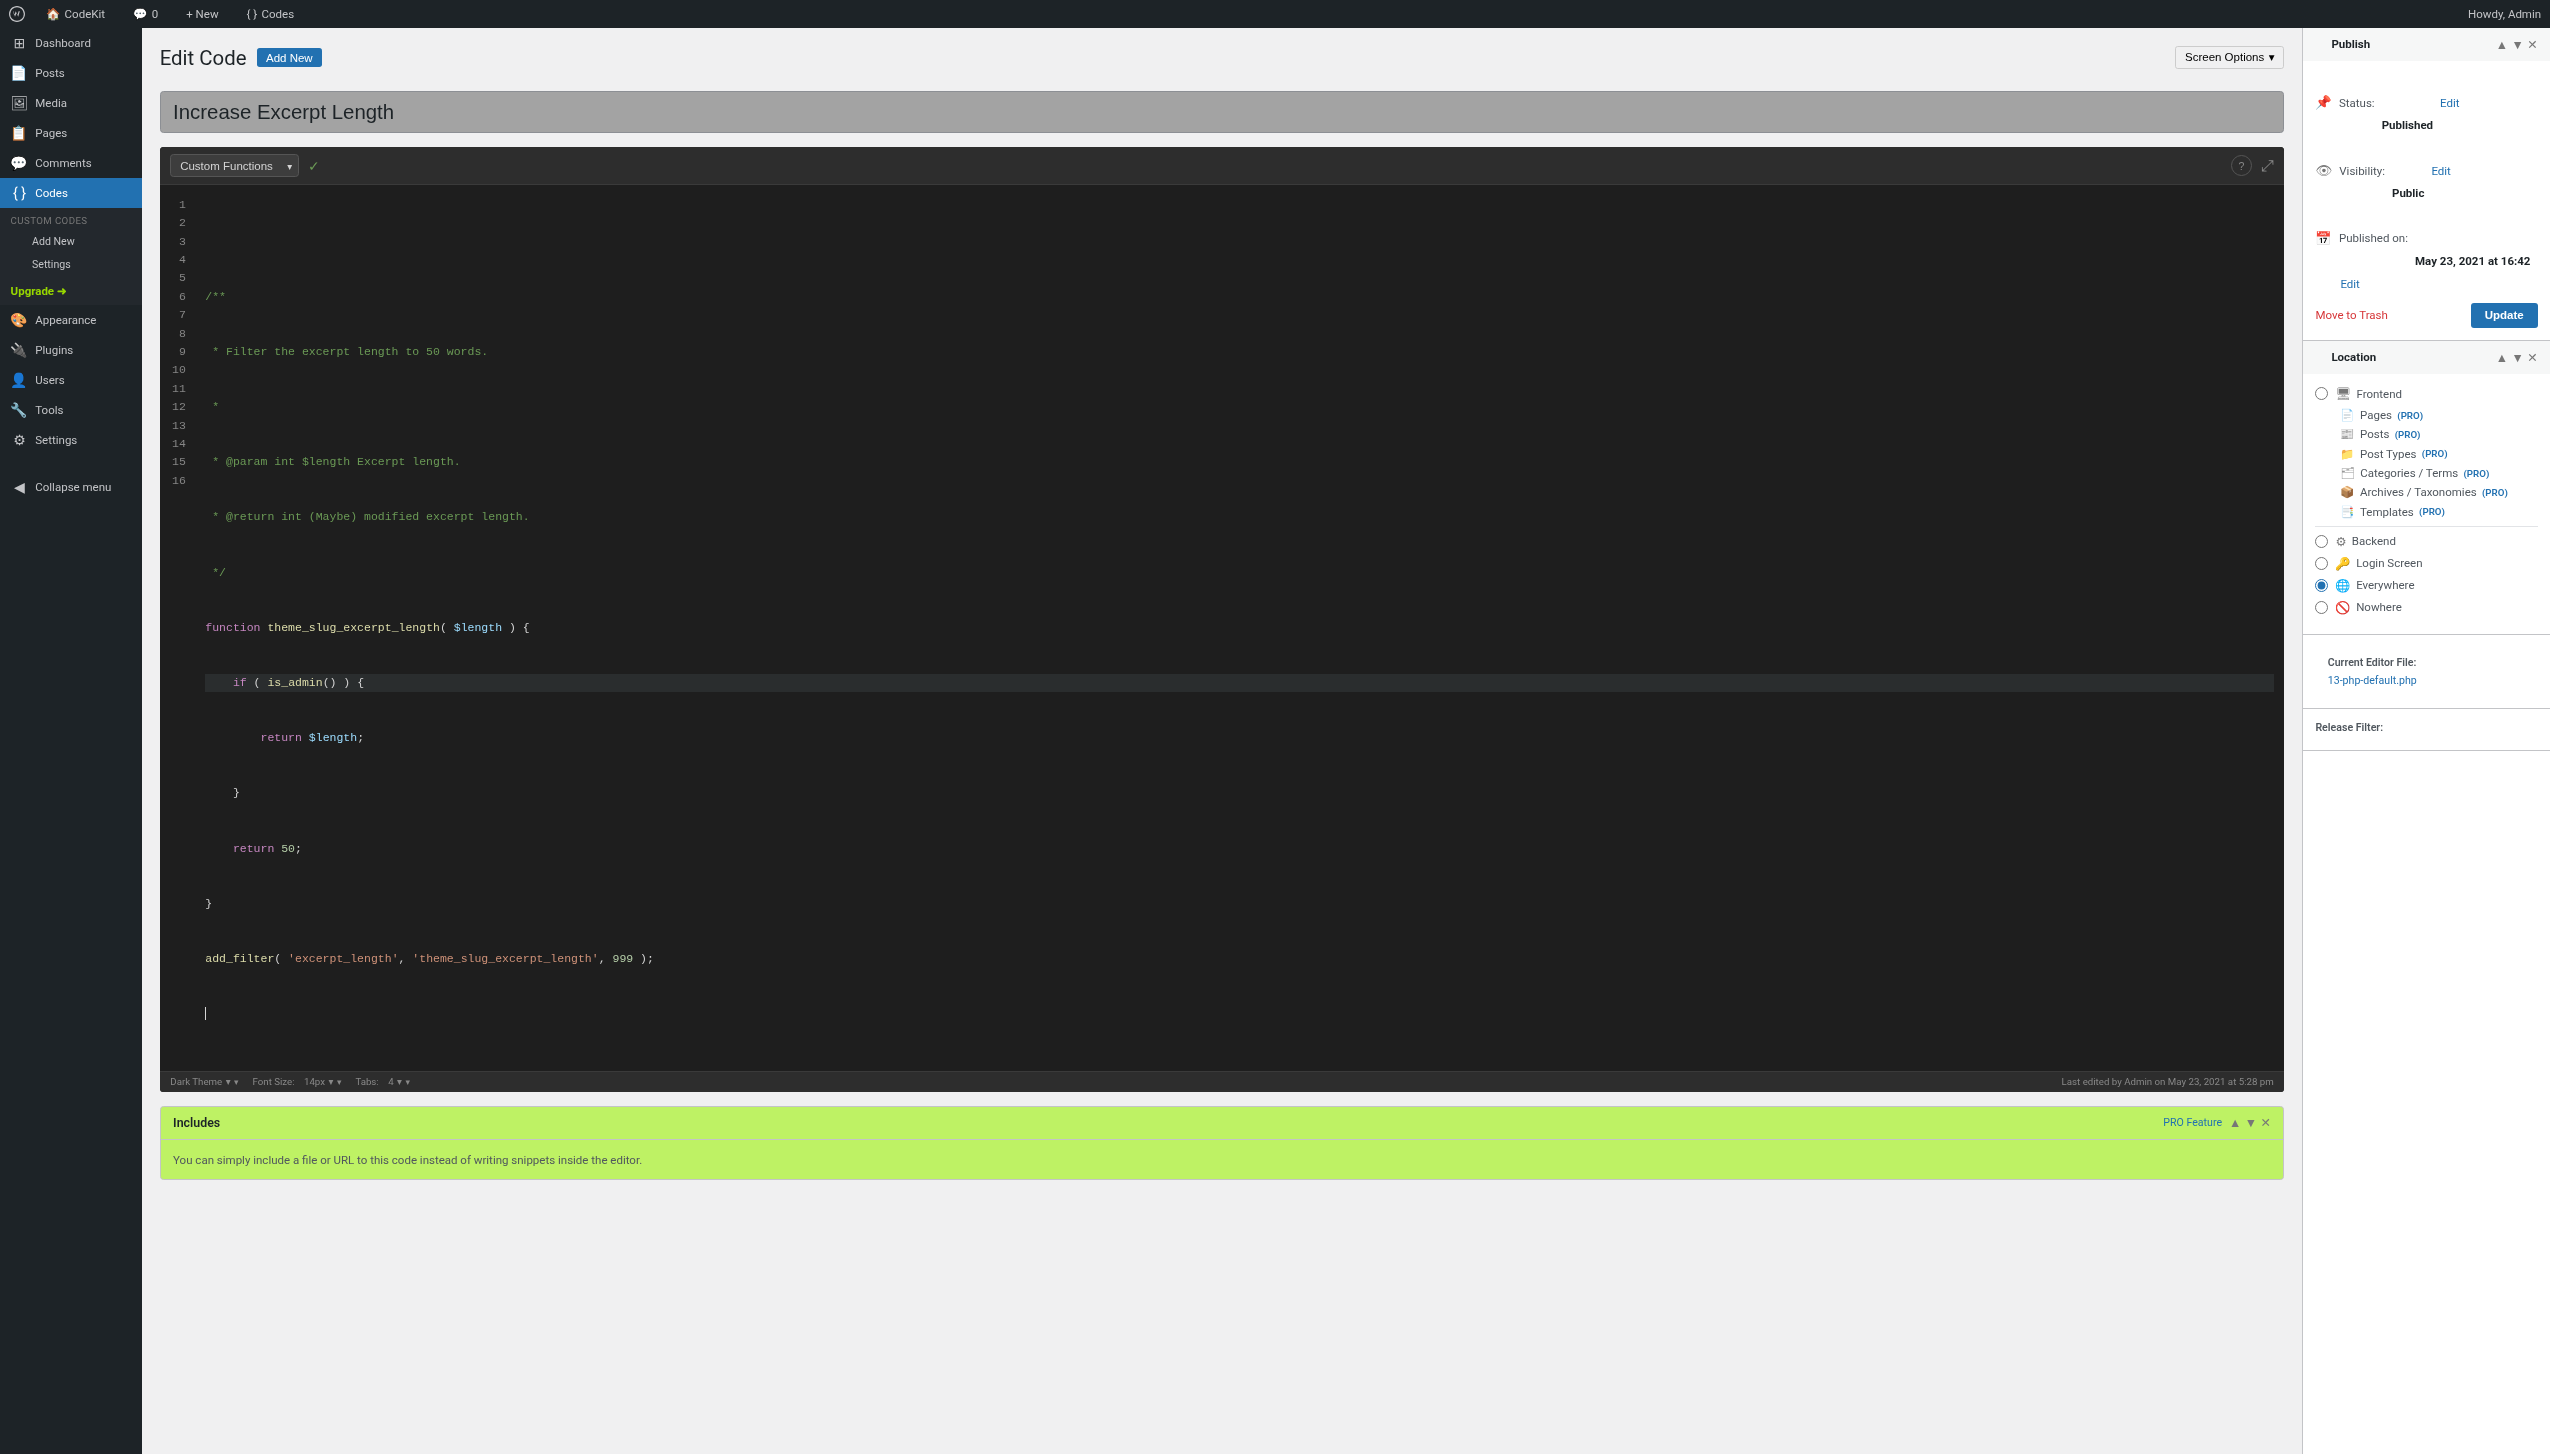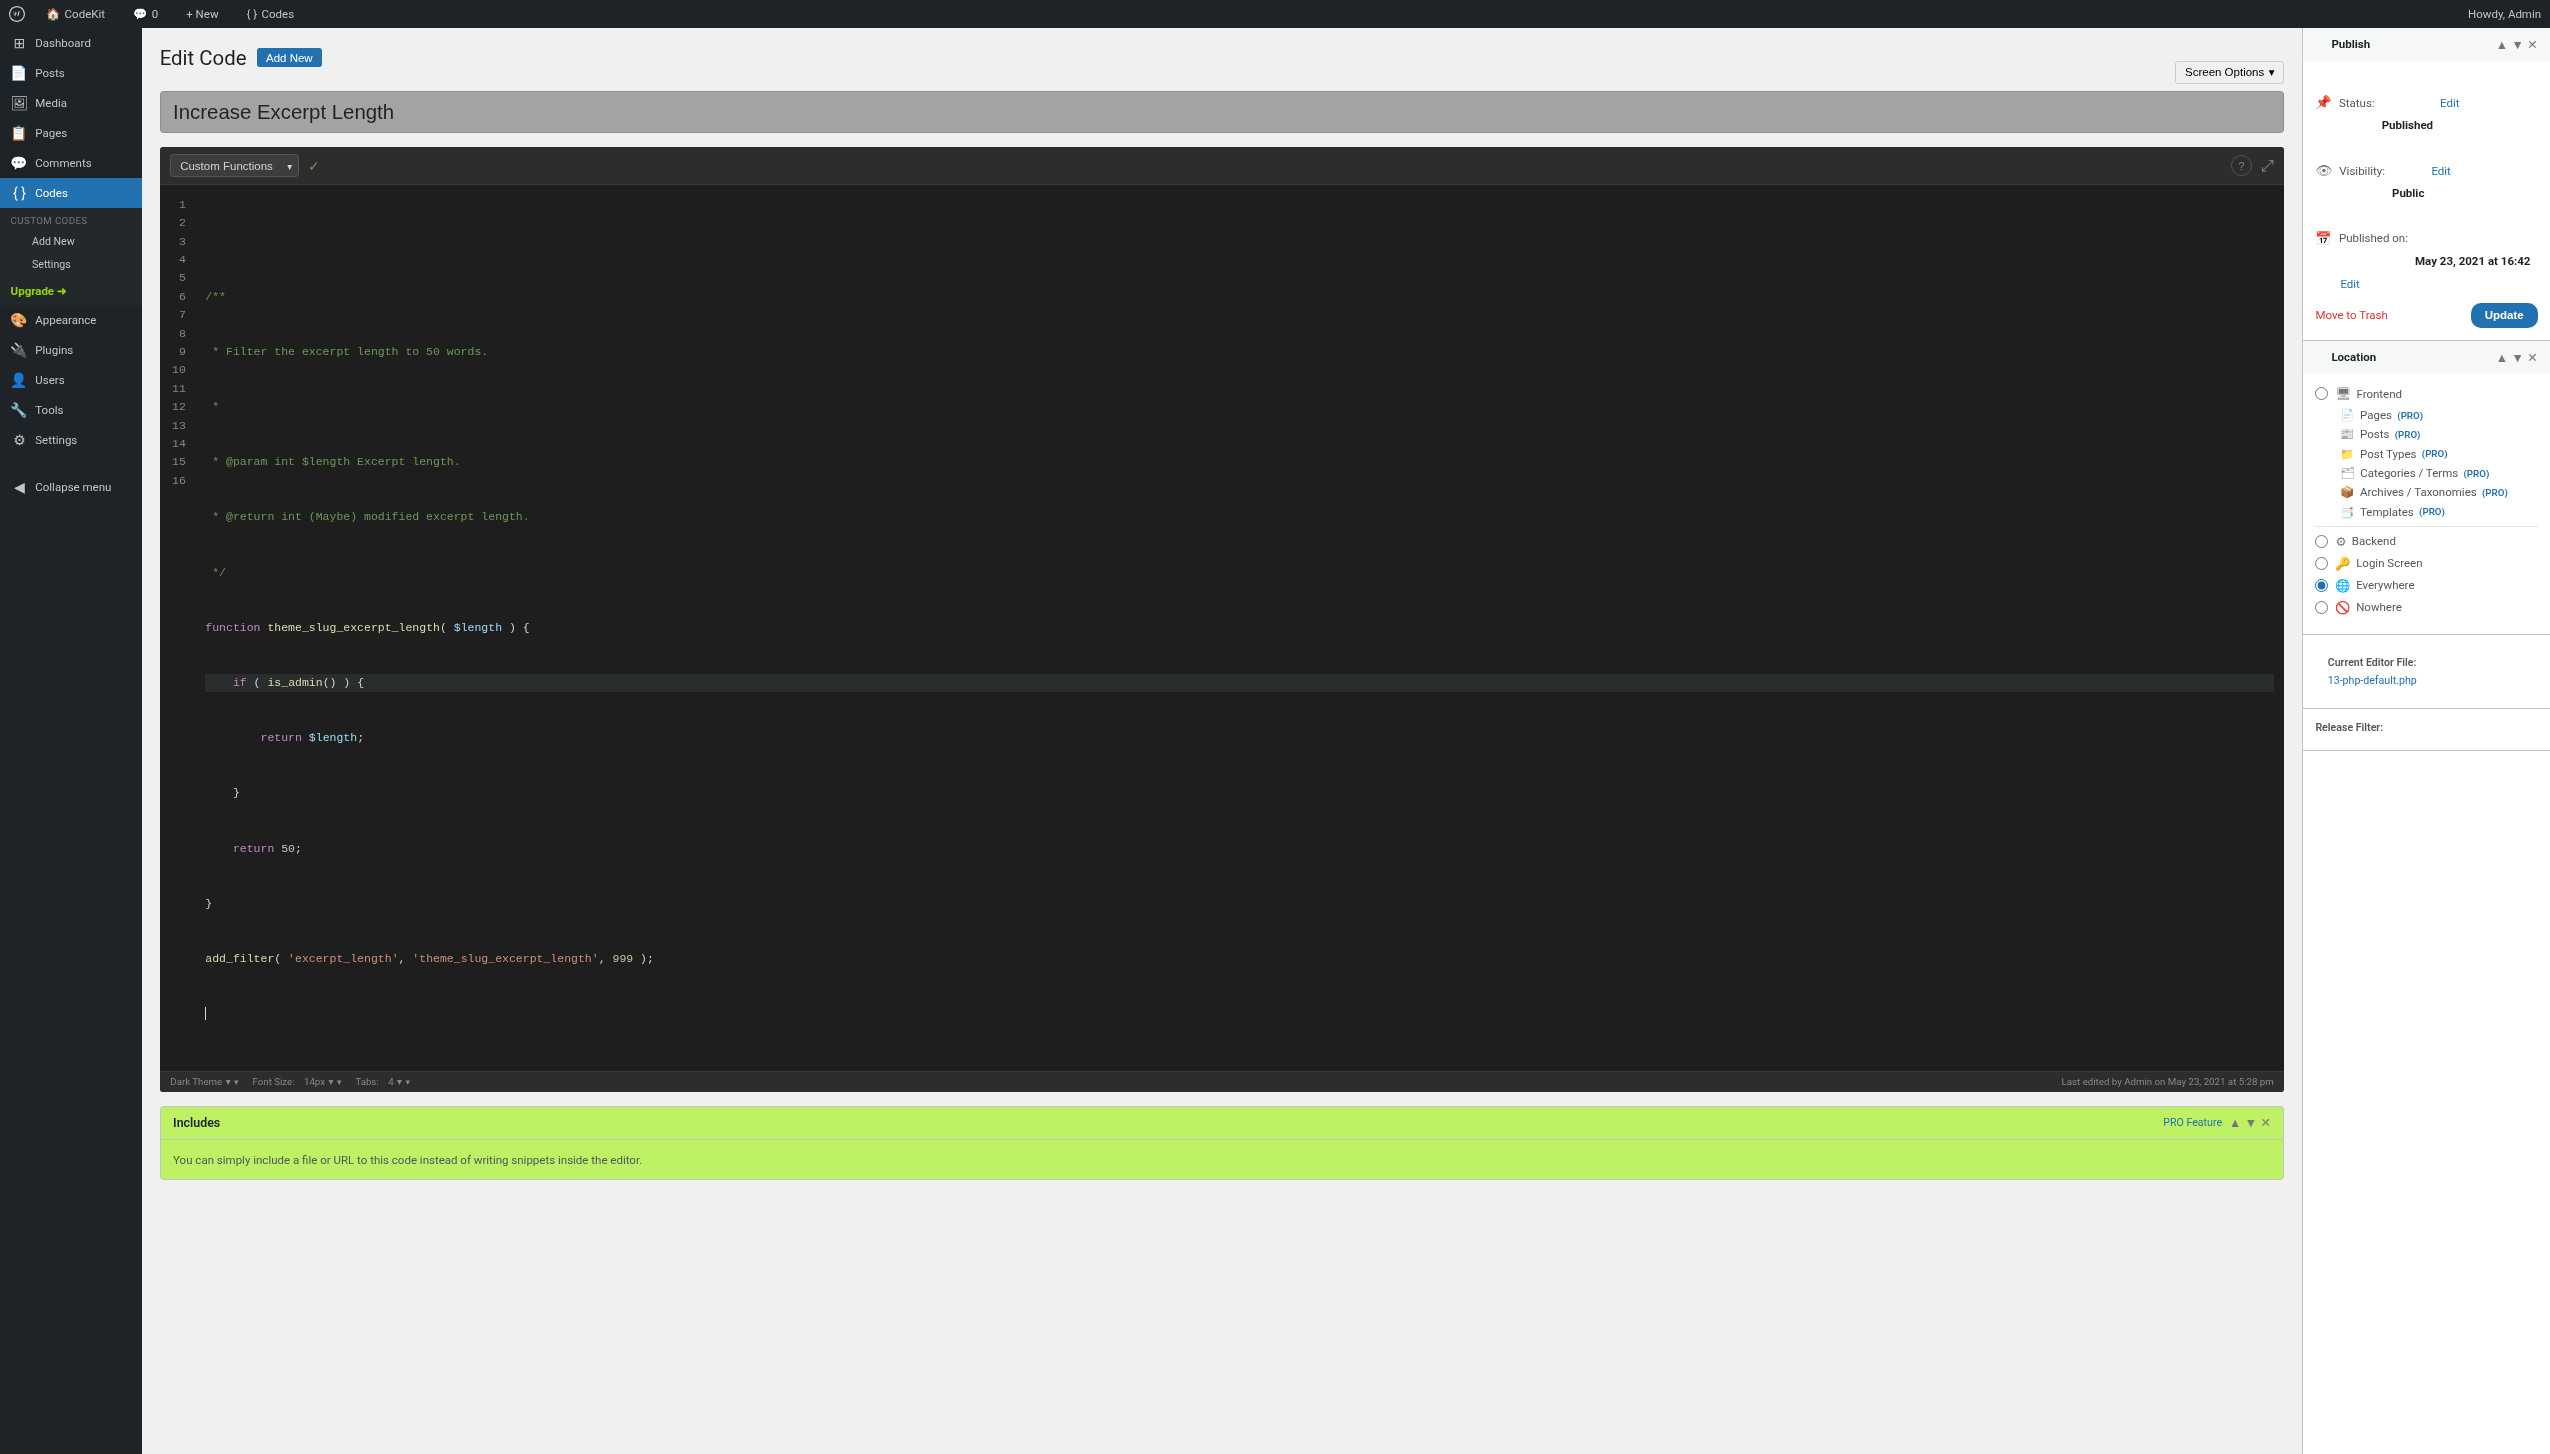--- a/index.html
+++ b/index.html
@@ -148,21 +148,21 @@
 
     
     .publish-row { display: flex; align-items: center; gap: 7px; margin-bottom: 8.9px; color: #50575e; }
     .publish-row .icon { color: #777; font-size: 13.3px; }
     .publish-row strong { color: #1d2327; margin-top: 45px; }
     .publish-row a { color: #2271b1; text-decoration: none; }
     .publish-actions { display: flex; align-items: center; justify-content: space-between; margin-top: 12.4px; }
     .trash-link { color: #d63638; text-decoration: none; font-size: 11.5px; cursor: pointer; }
     .update-btn {
       background: #2271b1; color: #fff; border: none; padding: 6.2px 14px;
-      border-radius: 10px; cursor: pointer; font-size: 11.5px; font-weight: 600;
+      border-radius: 3px; cursor: pointer; font-size: 11.5px; font-weight: 600;
     }
     .collapse-arrows { display: flex; gap: 3.5px; }
     .collapse-arrow { color: #777; cursor: pointer; font-size: 12.4px; }
 
     
     .location-option { display: flex; align-items: center; gap: 7px; margin-bottom: 7px; }
     .location-option input[type="radio"] { cursor: pointer; }
     .location-option-label { display: flex; align-items: center; gap: 5.3px; color: #50575e; cursor: pointer; }
     .location-option-label .icon { font-size: 12.4px; color: #777; }
     .location-sub { margin-left: 25px; }
@@ -264,21 +264,21 @@
     <span class="icon">⚙</span>
     <span>Settings</span>
   </div>
   <div class="sidebar-item" style="margin-top: 17.7px;">
     <span class="icon">◀</span>
     <span>Collapse menu</span>
   </div>
 </div>
 
 <div id="main">
-  <div style="display:flex; justify-content:space-between; align-items:flex-end; margin-bottom:7px;">
+  <div style="display:flex; justify-content:space-between; align-items:flex-start; margin-bottom:7px;">
     <div class="page-header">
       <h1 class="page-title">Edit Code</h1>
       <button class="add-new-btn">Add New</button>
     </div>
     <button class="screen-options-btn">
       <span>Screen Options</span>
       <span>▾</span>
     </button>
   </div>
 

